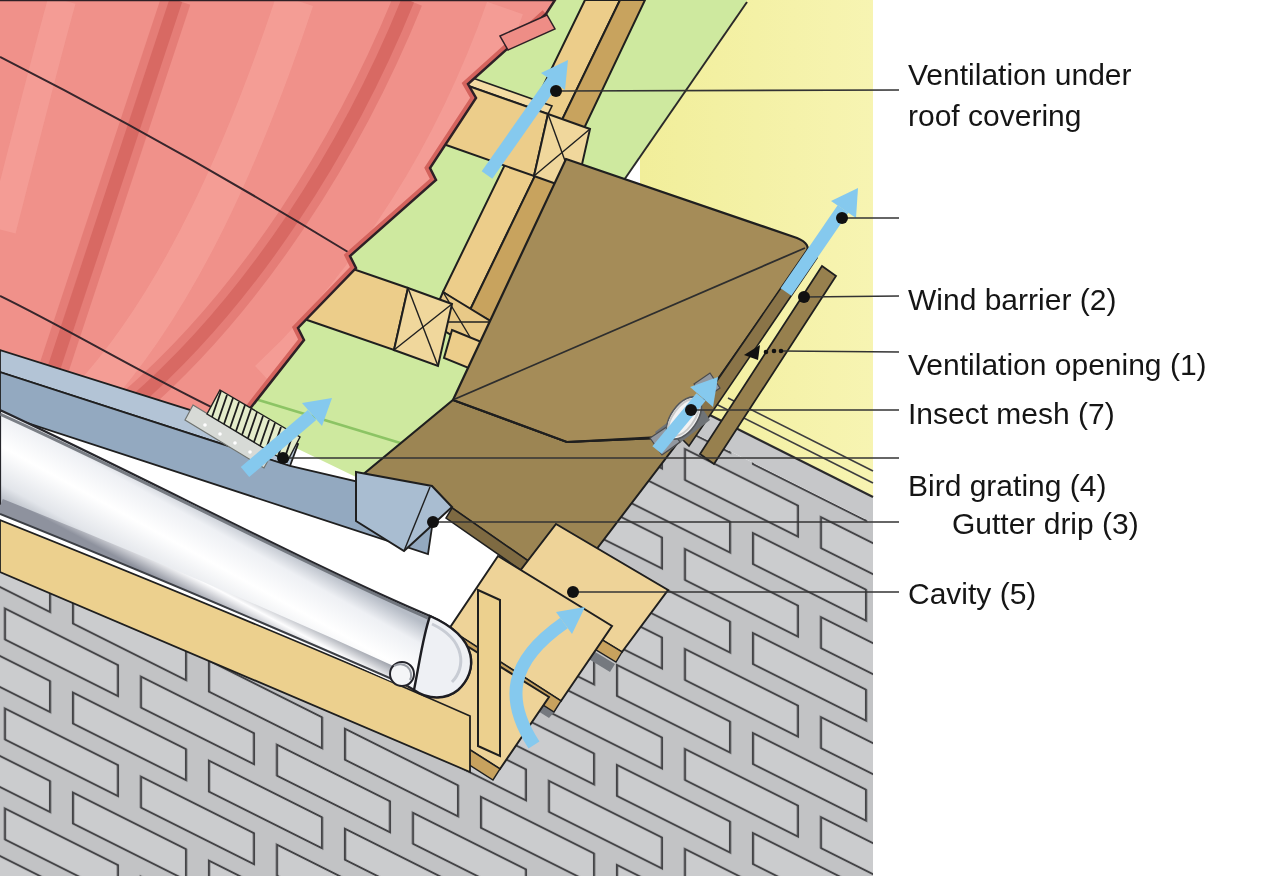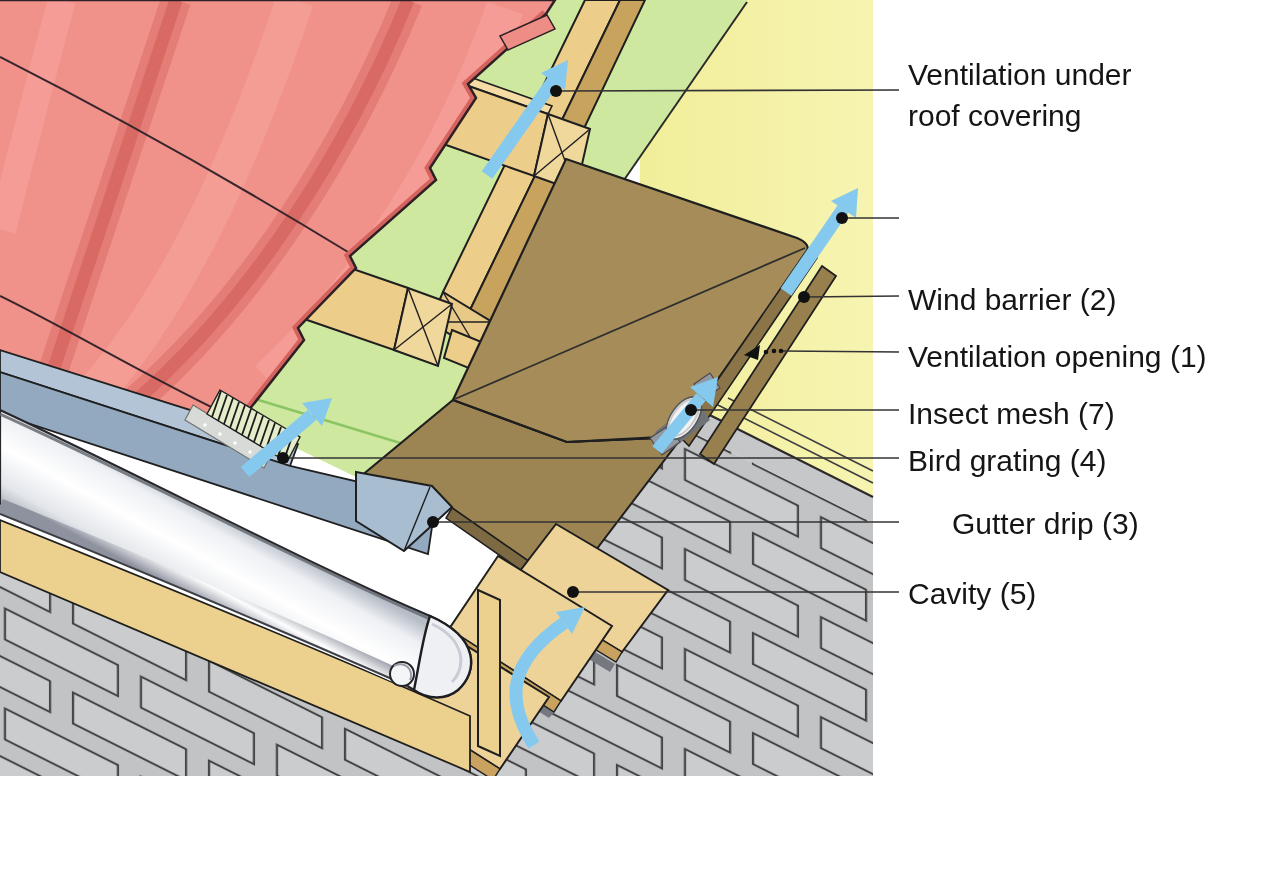--- a/index.html
+++ b/index.html
@@ -1,26 +1,26 @@
 <!DOCTYPE html>
 <html><head>
 <meta charset="utf-8">
 <style>
   html,body{margin:0;padding:0;background:#ffffff;}
-  .stage{position:relative;width:1268px;height:776px;background:#ffffff;overflow:hidden;
+  .stage{position:relative;width:1268px;height:876px;background:#ffffff;overflow:hidden;
          font-family:"Liberation Sans",sans-serif;}
   .stage svg{position:absolute;left:0;top:0;}
   .callout{position:absolute;left:908px;font-size:30px;line-height:41px;color:#151515;
            letter-spacing:0px;}
   .c1{top:54px;width:265px;}
   .c2{top:183px;width:330px;}
   .c3{top:279px;width:350px;}
-  .c4{top:336px;width:360px;}
+  .c4{top:344px;width:360px;}
   .c5{top:393px;width:350px;}
-  .c6{top:440px;width:350px;}
+  .c6{top:465px;width:350px;}
   .c7{top:503px;width:350px;margin-left:44px;}
   .c8{top:573px;width:350px;}
 </style>
 </head>
 <body>
 
 <div class="stage">
 
 <svg width="1268" height="876" viewBox="0 0 1268 876">
   <defs>

